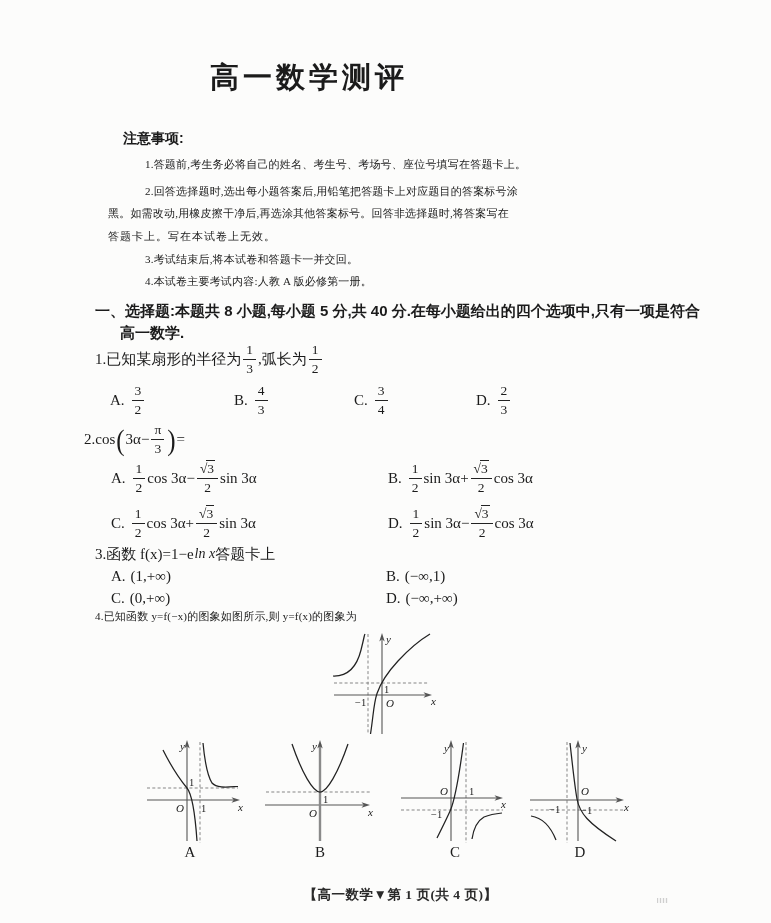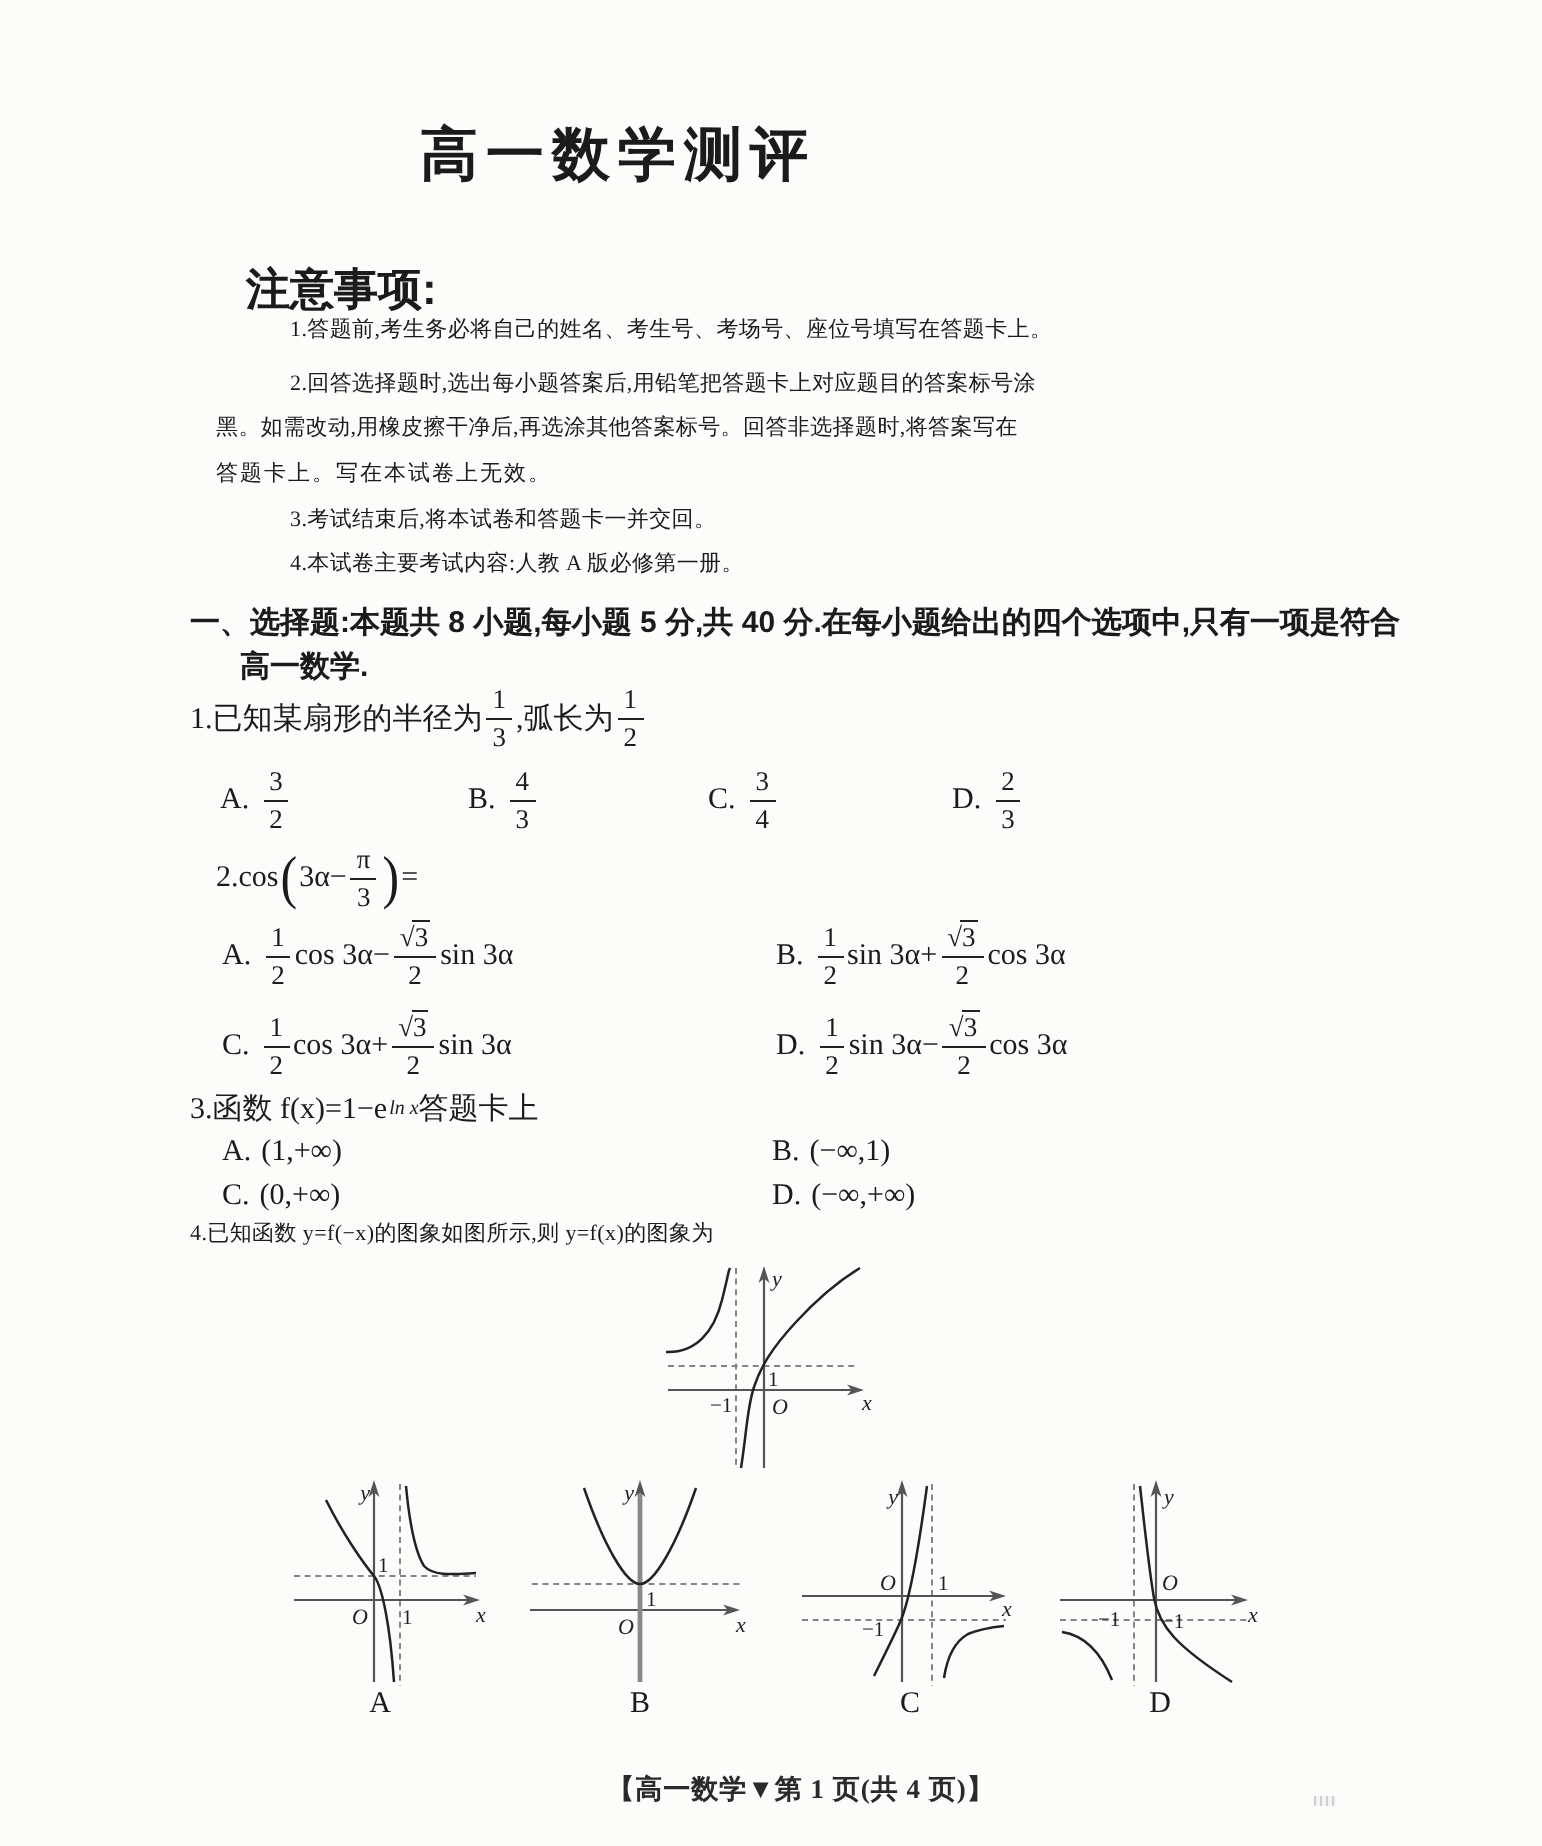--- a/index.html
+++ b/index.html
@@ -9,21 +9,21 @@
   .t{font-size:11px;letter-spacing:.2px;}
   .sans-b{font-family:"Liberation Sans",sans-serif;font-weight:bold;}
   .title{font-size:29px;letter-spacing:4px;text-align:center;width:618px;}
   .mline{position:absolute;display:flex;align-items:center;white-space:nowrap;font-size:15px;}
   .frac{display:inline-block;text-align:center;line-height:1;margin:0 2px;font-size:13.5px;}
   .frac .num{display:block;border-bottom:1px solid #222;padding:0 3px 2px;}
   .frac .den{display:block;padding-top:2px;}
   .rad{border-top:1px solid #222;padding:0 1px;}
   .rtsign{margin-right:-1px;}
   .bp{font-size:25px;line-height:1;display:inline-block;transform:scaleY(1.18);margin:0 1px;font-weight:400;}
-  .sup{font-size:10px;vertical-align:7px;margin-left:1px;font-style:italic;}
+  .sup{font-size:14px;vertical-align:7px;margin-left:1px;font-style:italic;}
   .opt-label{margin-right:5px;}
   .graph-label{position:absolute;font-size:15px;text-align:center;width:40px;}
   svg{position:absolute;overflow:visible;}
   svg text{font-family:"Liberation Serif",serif;font-size:11px;fill:#222;}
   svg .it{font-style:italic;}
   svg .tick{font-size:10.5px;}
   .axis{stroke:#555;stroke-width:1.1;fill:none;}
   .axis-thick{stroke:#8a8a8a;stroke-width:2.4;fill:none;}
   .curve{stroke:#222;stroke-width:1.25;fill:none;}
   .dash{stroke:#858585;stroke-width:1;fill:none;stroke-dasharray:3,2.3;}
@@ -31,21 +31,21 @@
   .footer{font-size:13.5px;letter-spacing:.5px;text-align:center;width:741px;left:30px;color:#2a2a2a;}
   .artifact{width:11px;height:5px;background:repeating-linear-gradient(90deg,#aaa 0 1px,#eee 1px 3px);opacity:.55;}
 </style>
 </head>
 <body>
 
 <div id="page">
 
   <div class="abs title sans-b" style="top:58px;left:0;">高一数学测评</div>
 
-  <div class="abs sans-b" style="top:130px;left:123px;font-size:22px;">注意事项:</div>
+  <div class="abs sans-b" style="top:130px;left:123px;font-size:14px;">注意事项:</div>
   <div class="abs t" style="top:157px;left:145px;">1.答题前,考生务必将自己的姓名、考生号、考场号、座位号填写在答题卡上。</div>
   <div class="abs t" style="top:184px;left:145px;">2.回答选择题时,选出每小题答案后,用铅笔把答题卡上对应题目的答案标号涂</div>
   <div class="abs t" style="top:229px;left:108px;letter-spacing:1px;">答题卡上。写在本试卷上无效。</div>
   <div class="abs t" style="top:206px;left:108px;">黑。如需改动,用橡皮擦干净后,再选涂其他答案标号。回答非选择题时,将答案写在</div>
   <div class="abs t" style="top:252px;left:145px;">3.考试结束后,将本试卷和答题卡一并交回。</div>
   <div class="abs t" style="top:274px;left:145px;">4.本试卷主要考试内容:人教 A 版必修第一册。</div>
 
   <div class="abs sans-b" style="top:302px;left:95px;font-size:15px;">一、选择题:本题共 8 小题,每小题 5 分,共 40 分.在每小题给出的四个选项中,只有一项是符合</div>
   <div class="abs sans-b" style="top:324px;left:120px;font-size:15px;">高一数学.</div>
 
@@ -83,21 +83,21 @@
       </span>
   </div>
   <div class="mline" style="top:383px;left:476px;height:34px;">
     <span class="opt-label">D.</span>
     <span class="frac">
         <span class="num">2</span>
         <span class="den">3</span>
       </span>
   </div>
 
-  <div class="mline" style="top:419px;left:108px;height:40px;">
+  <div class="mline" style="top:419px;left:84px;height:40px;">
     <span>2.cos</span>
     <span class="bp">(</span>
     <span>3α−</span>
     <span class="frac">
         <span class="num">π</span>
         <span class="den">3</span>
       </span>
     <span class="bp">)</span>
     <span>=</span>
   </div>

